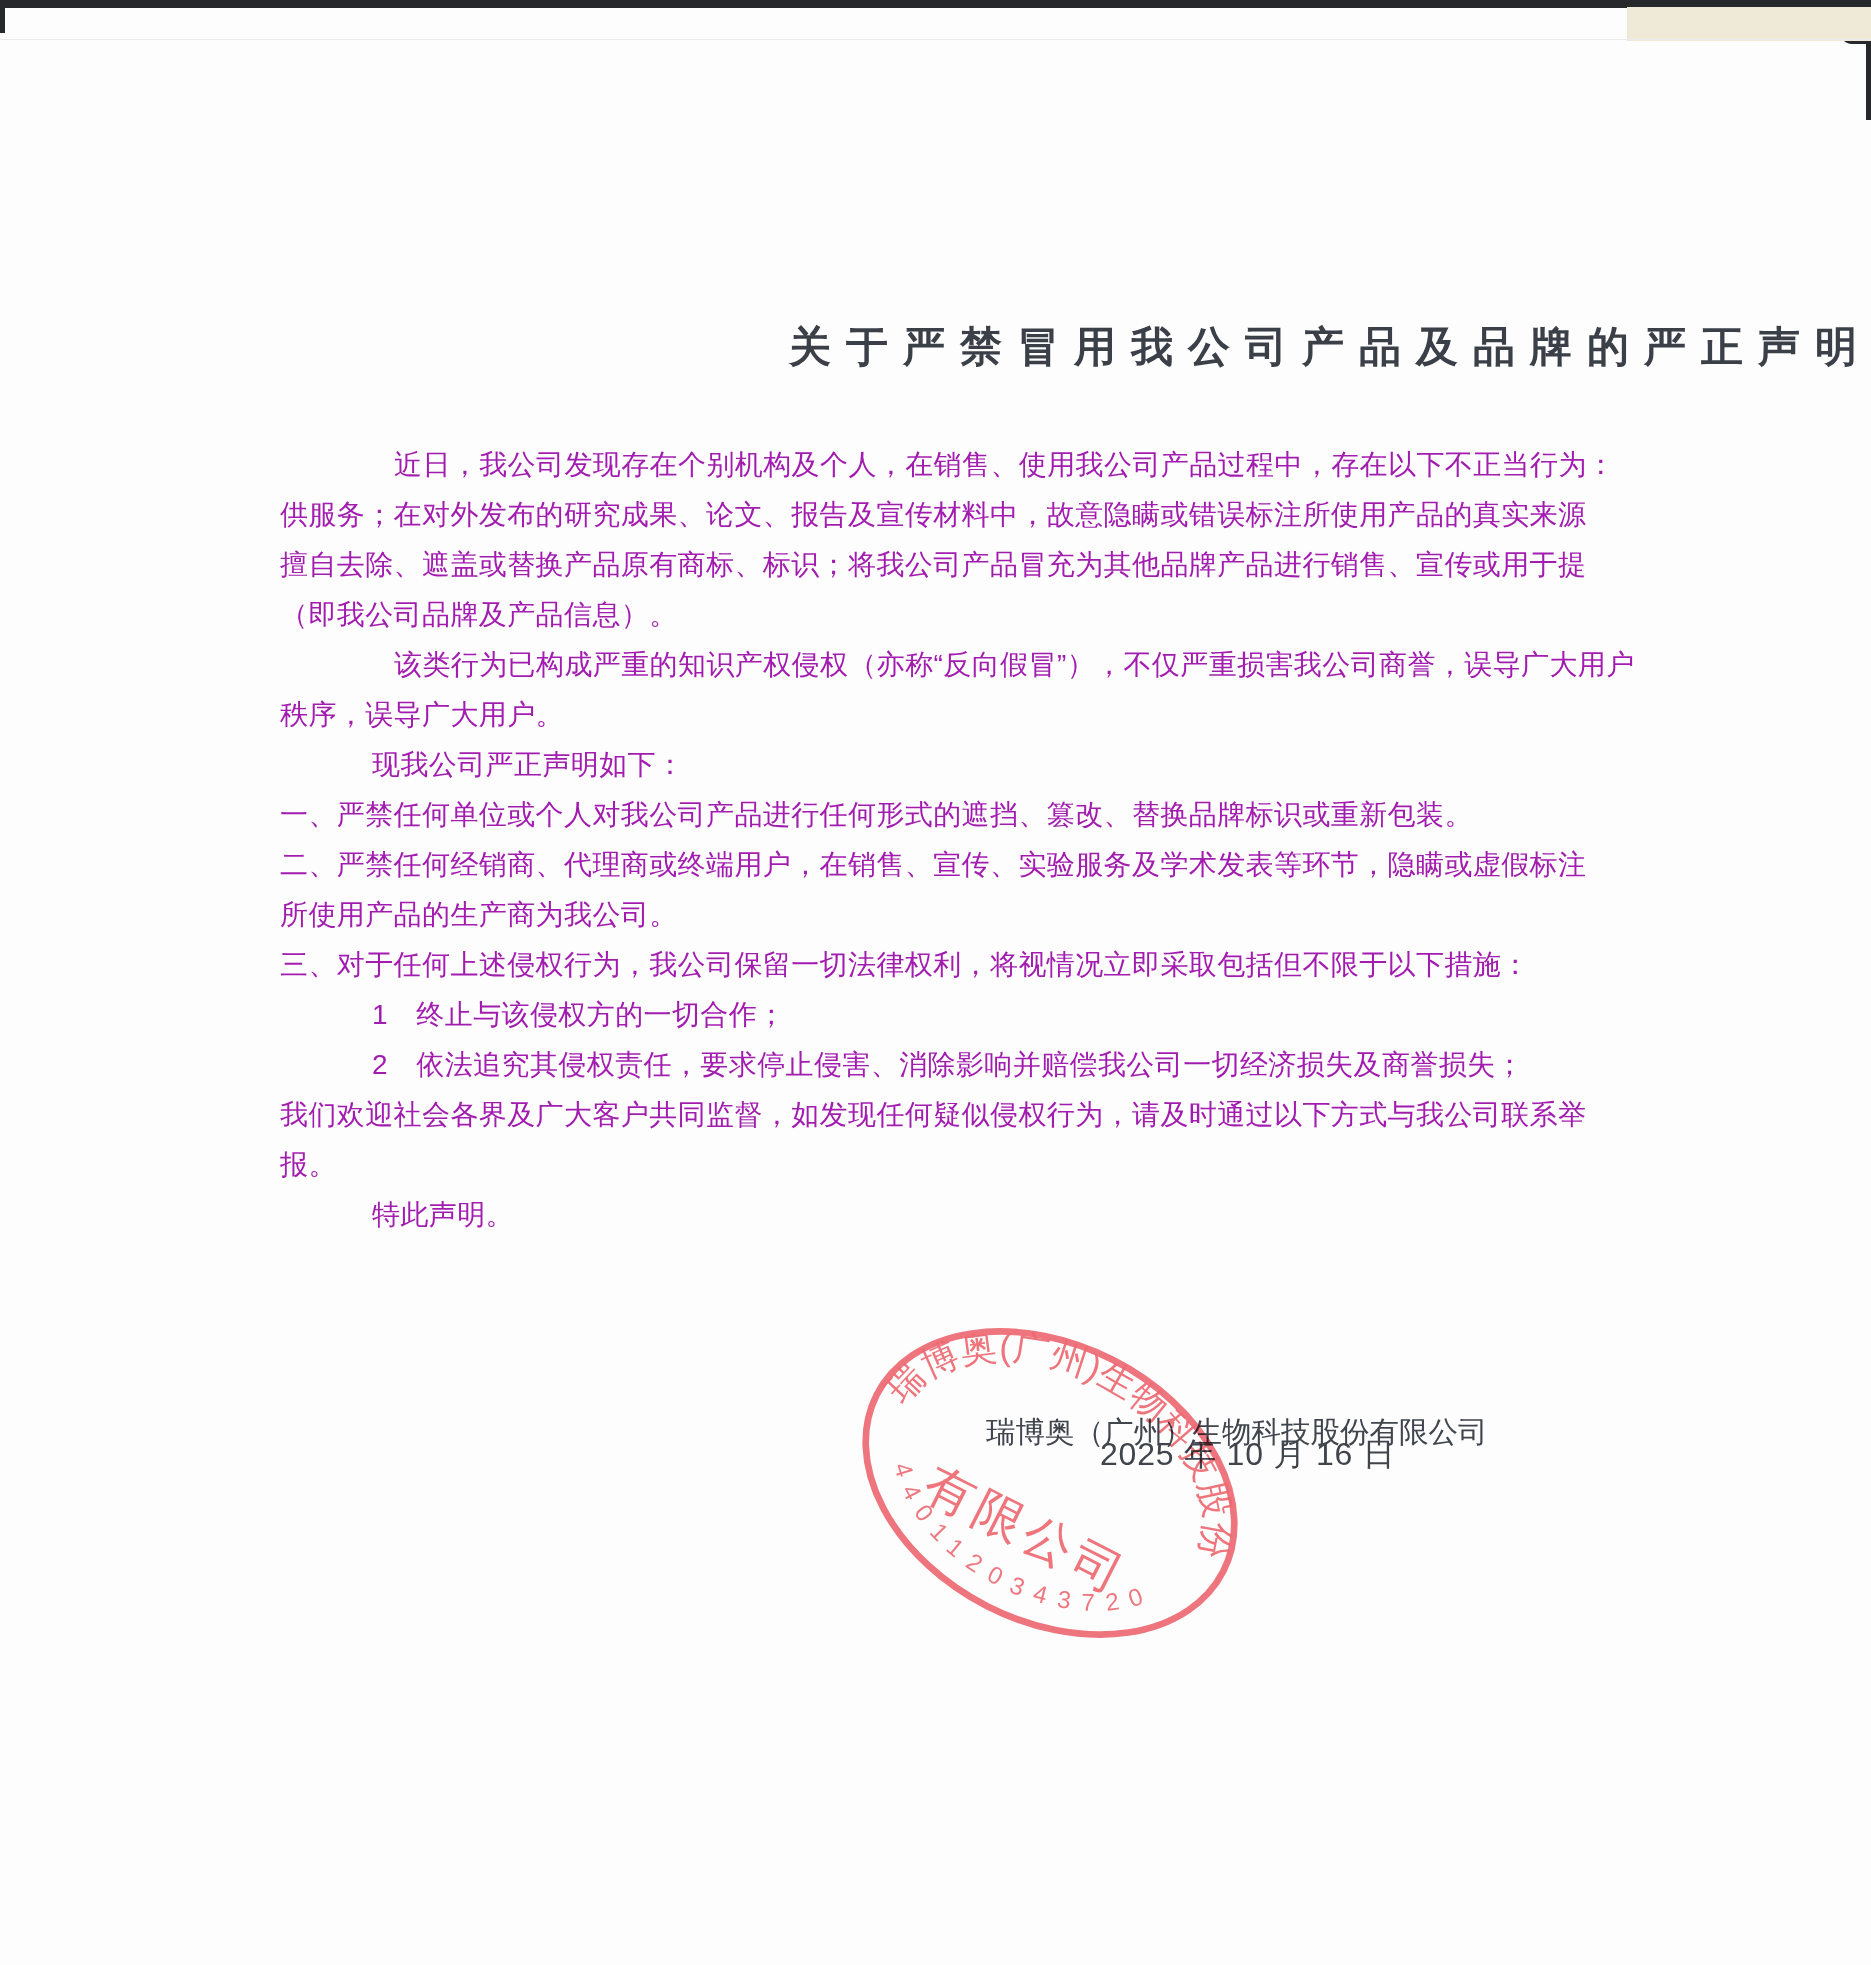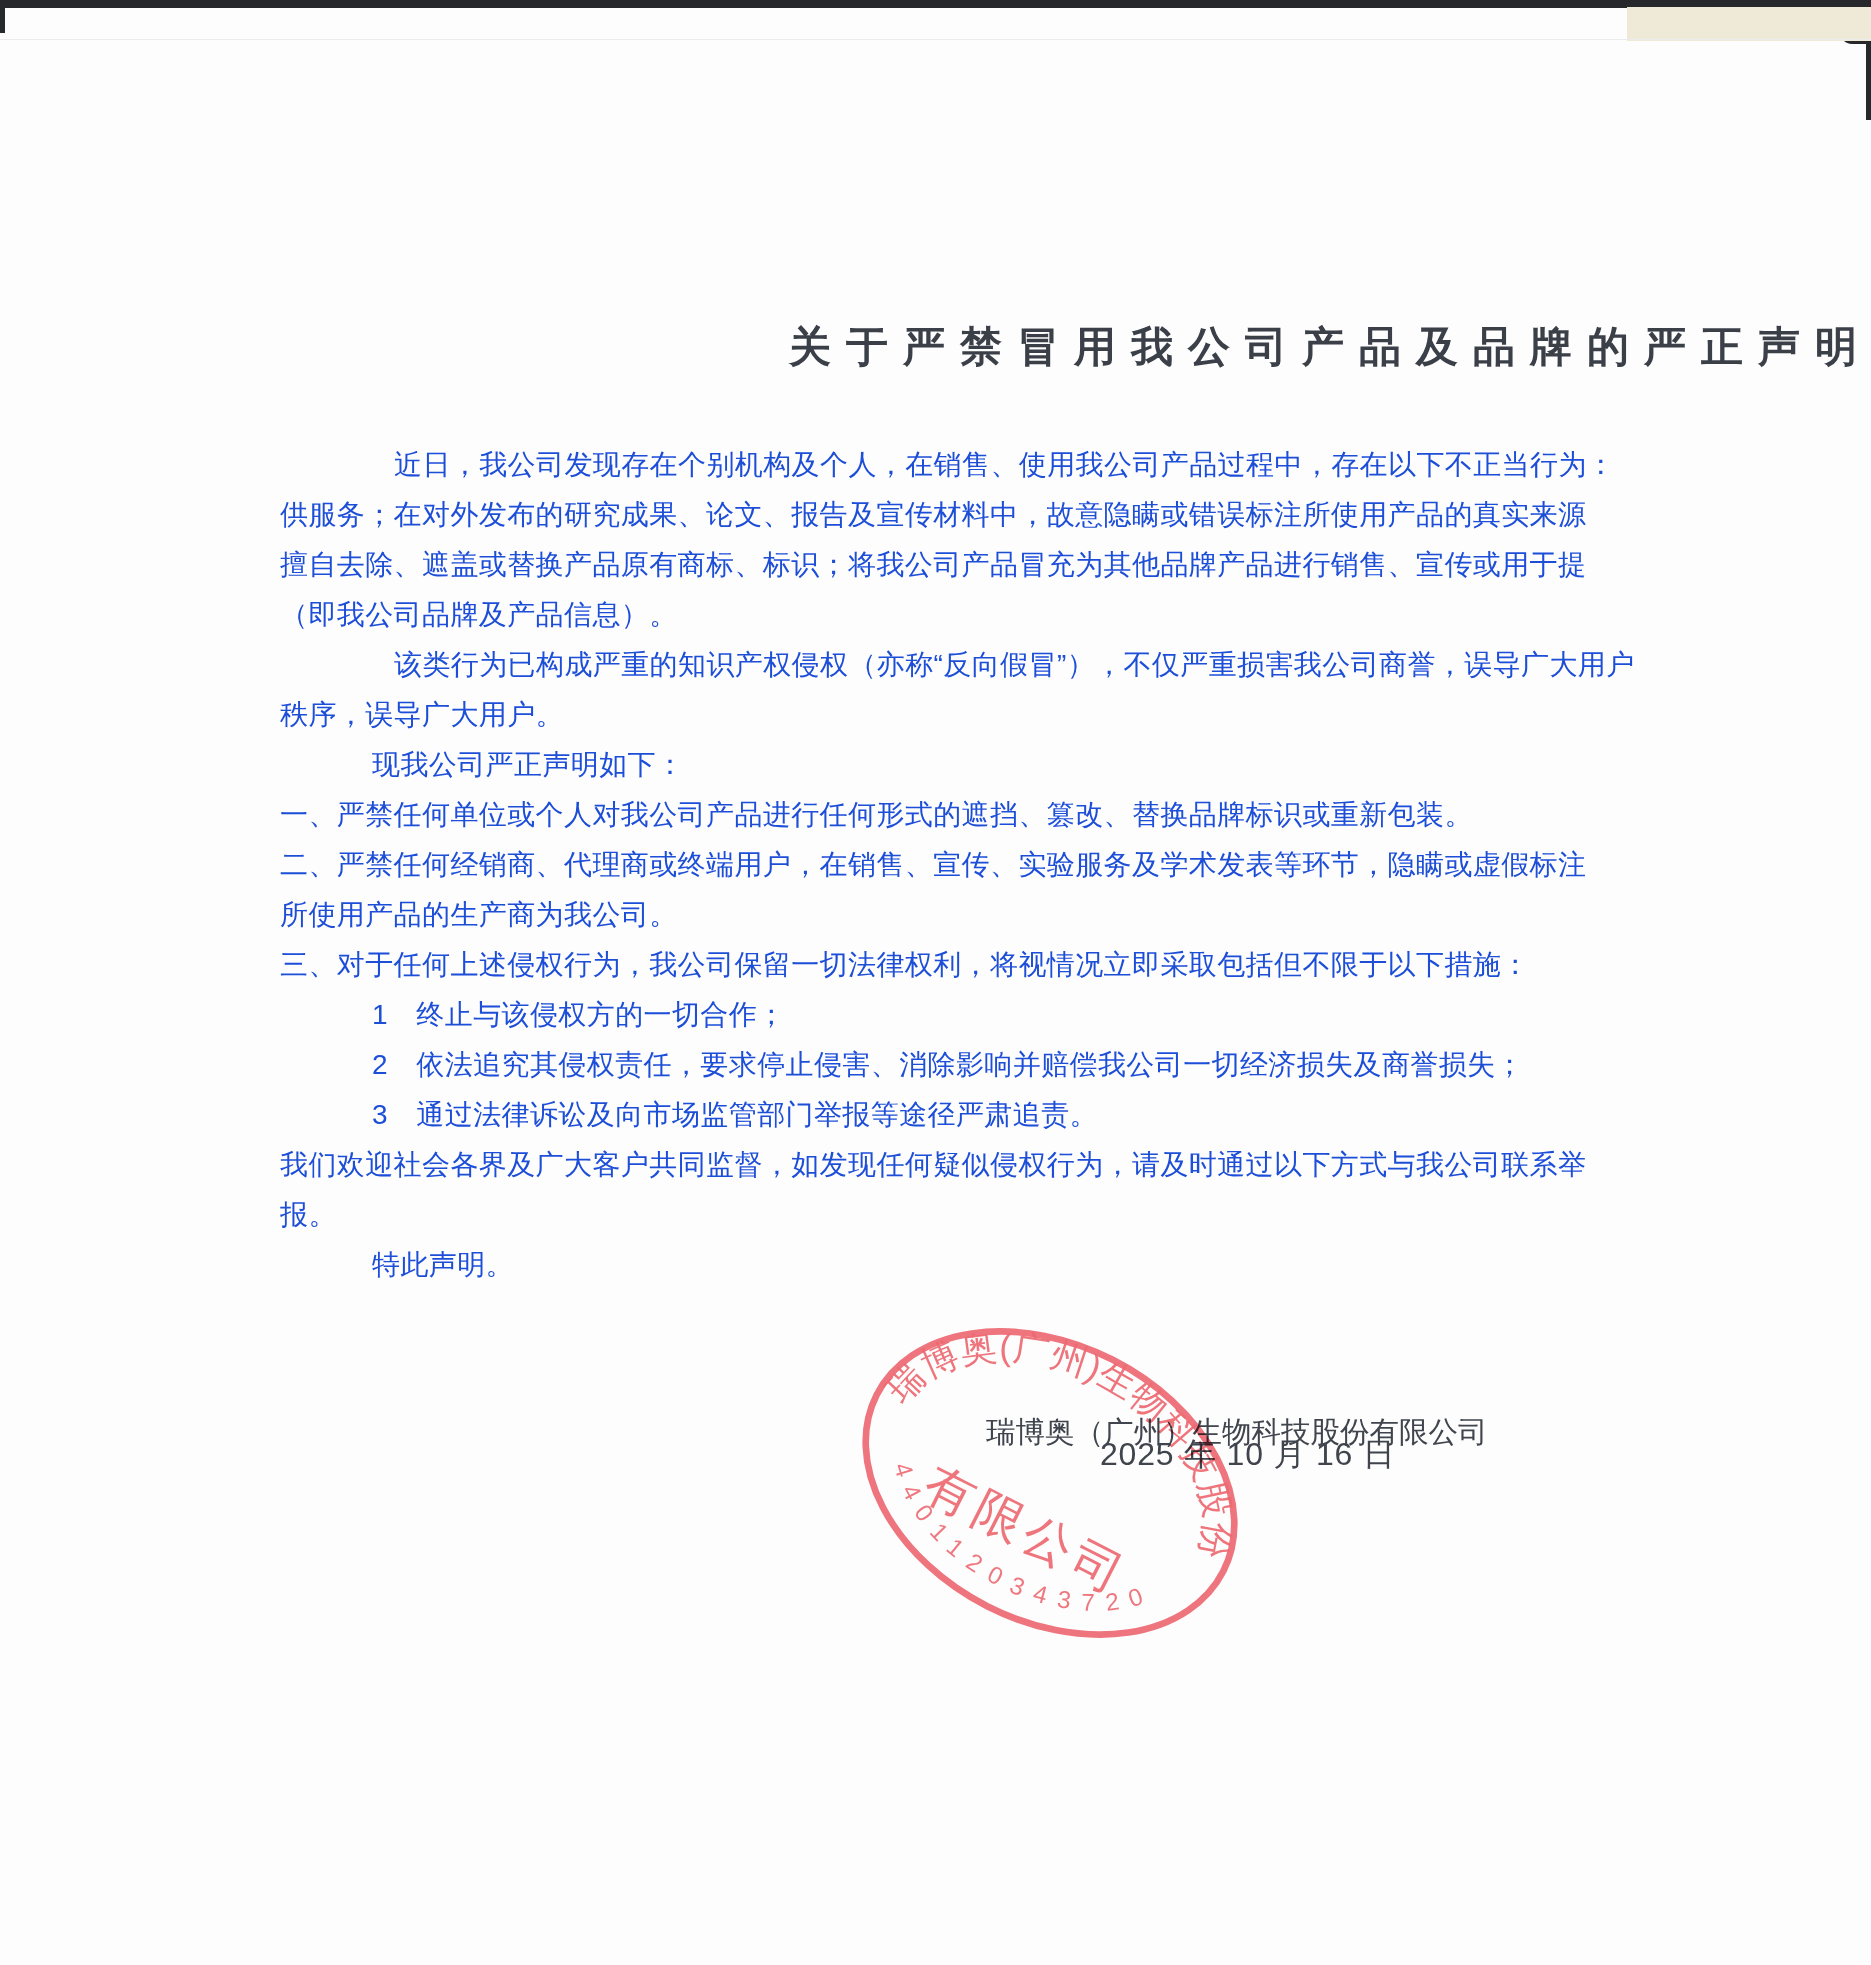--- a/index.html
+++ b/index.html
@@ -18,21 +18,21 @@
 
   
   .doc-title{
     position:absolute;left:0;top:319px;width:100%;
     text-align:right;font-size:42px;font-weight:600;
     letter-spacing:15px;color:#3a3f48;white-space:nowrap;
   }
   .body-block{position:absolute;left:280px;top:440px;width:1336px;}
   .line{
     white-space:nowrap;height:50px;line-height:50px;
-    font-size:28px;color:#1d4ed8;letter-spacing:0.4px;
+    font-size:28px;color:#a21caf;letter-spacing:0.4px;
   }
   .ind-a{padding-left:114px;}
   .ind-b{padding-left:92px;}
 
   .sig-company{
     position:absolute;left:986px;top:1389px;height:30px;line-height:30px;
     font-size:29.5px;color:#3f444d;white-space:nowrap;margin-top:28px;
   }
   .sig-date{
     position:absolute;left:1100px;top:1439px;height:30px;line-height:30px;
@@ -65,21 +65,20 @@
   <div class="line">（即我公司品牌及产品信息）。</div>
   <div class="line ind-a">该类行为已构成严重的知识产权侵权（亦称“反向假冒”），不仅严重损害我公司商誉，误导广大用户</div>
   <div class="line">秩序，误导广大用户。</div>
   <div class="line ind-b">现我公司严正声明如下：</div>
   <div class="line">一、严禁任何单位或个人对我公司产品进行任何形式的遮挡、篡改、替换品牌标识或重新包装。</div>
   <div class="line">二、严禁任何经销商、代理商或终端用户，在销售、宣传、实验服务及学术发表等环节，隐瞒或虚假标注</div>
   <div class="line">所使用产品的生产商为我公司。</div>
   <div class="line">三、对于任何上述侵权行为，我公司保留一切法律权利，将视情况立即采取包括但不限于以下措施：</div>
   <div class="line ind-b">1　终止与该侵权方的一切合作；</div>
   <div class="line ind-b">2　依法追究其侵权责任，要求停止侵害、消除影响并赔偿我公司一切经济损失及商誉损失；</div>
-  <div class="line ind-b">3　通过法律诉讼及向市场监管部门举报等途径严肃追责。</div>
   <div class="line">我们欢迎社会各界及广大客户共同监督，如发现任何疑似侵权行为，请及时通过以下方式与我公司联系举</div>
   <div class="line">报。</div>
   <div class="line ind-b">特此声明。</div>
 </div>
 
 <div class="sig-company">瑞博奥（广州）生物科技股份有限公司</div>
 <div class="sig-date">2025 年 10 月 16 日</div>
 
 <svg class="stamp" viewBox="-560 -460 1120 920" xmlns="http://www.w3.org/2000/svg">
   <defs>

